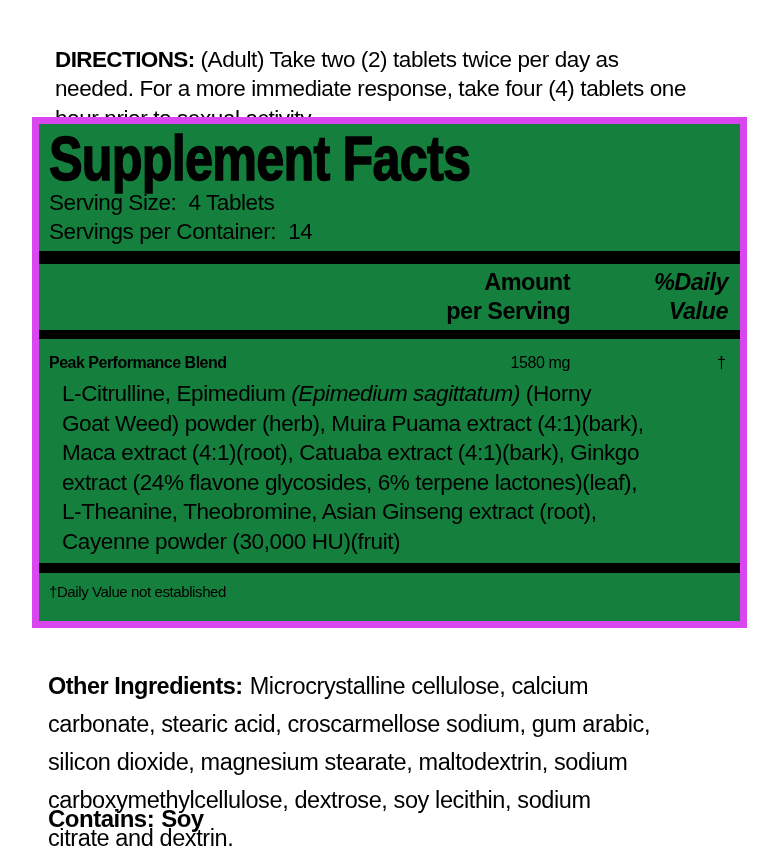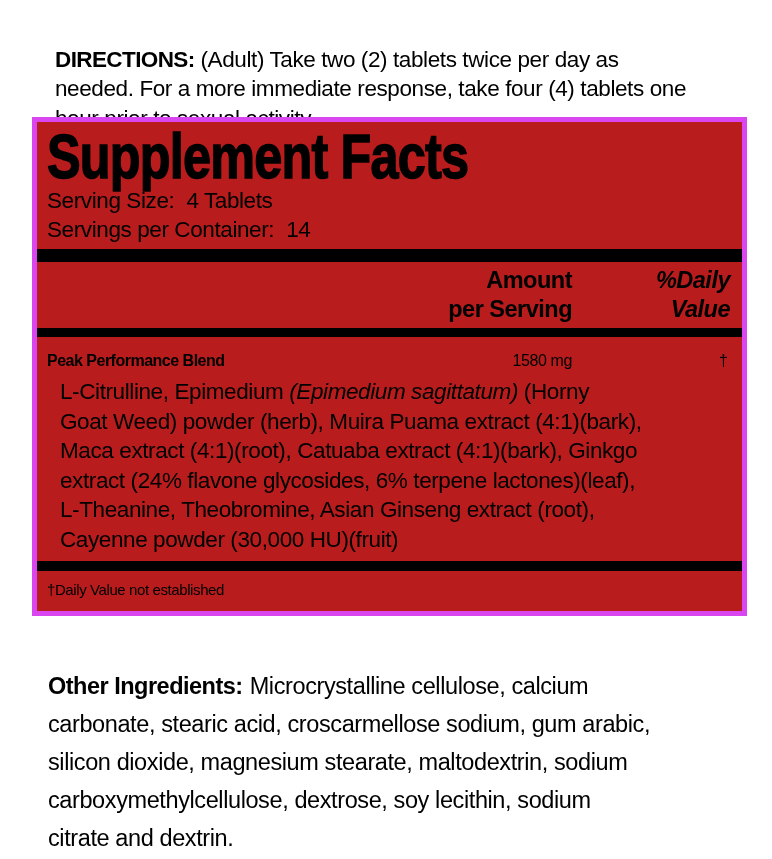--- a/index.html
+++ b/index.html
@@ -14,22 +14,22 @@
   .directions {
     position: absolute; left: 55px; top: 22px; width: 700px;
     font-size: 22.5px; line-height: 29.5px; letter-spacing: -0.4px;
   }
   .directions b { letter-spacing: -0.6px; }
   .preline { white-space: pre-line; }
 
   
   .panel {
     position: absolute; left: 32px; top: 117px; width: 715px;
-    box-sizing: border-box; border: 5px solid #d946ef;
-    padding: 0 12px 0 10px; background: #b91c1c;
+    box-sizing: border-box; border: 7px solid #d946ef;
+    padding: 0 12px 8px 10px; background: #15803d;
   }
   .sf-title {
     margin-top: 3px;
     font-size: 63px; line-height: 62px; font-weight: bold;
     letter-spacing: -1px; white-space: nowrap;
     transform: scaleX(0.8); transform-origin: 0 50%;
     -webkit-text-stroke: 1.5px #000;
   }
   .serving-line { font-size: 22.5px; line-height: 28.5px; letter-spacing: -0.4px; }
   .serving-line .val { margin-left: 12px; }
@@ -121,14 +121,15 @@
     <div class="footnote">†Daily Value not established</div>
 
   </div>
 
   <p class="other"><b>Other Ingredients:</b><span class="preline">Microcrystalline cellulose, calcium
 carbonate, stearic acid, croscarmellose sodium, gum arabic,
 silicon dioxide, magnesium stearate, maltodextrin, sodium
 carboxymethylcellulose, dextrose, soy lecithin, sodium
 citrate and dextrin.</span></p>
 
+  <div class="contains"><span>Contains:</span><span class="val">Soy</span></div>
 
 </div>
 
 </body></html>

